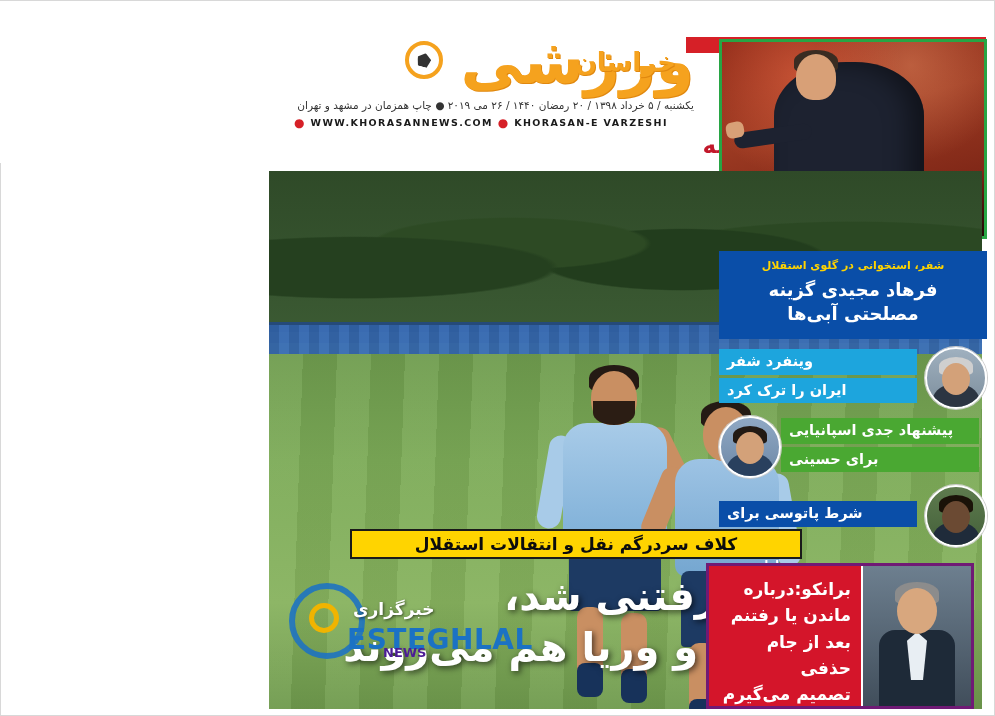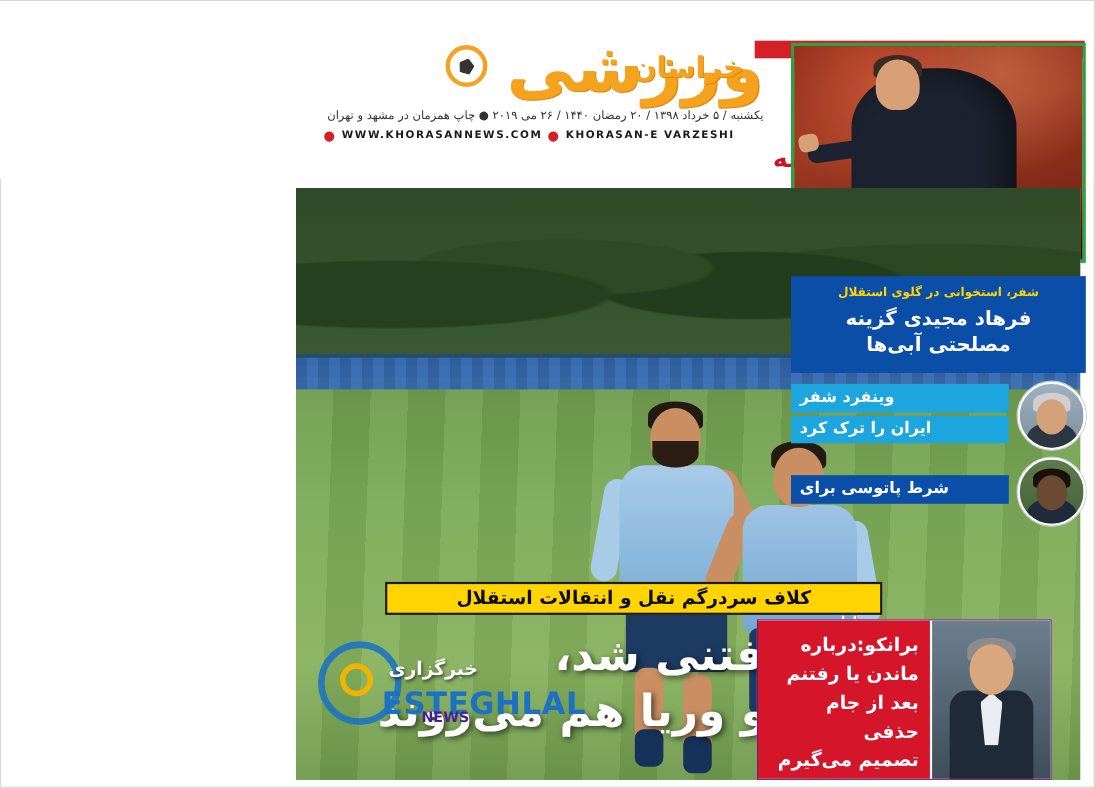--- a/index.html
+++ b/index.html
@@ -474,24 +474,24 @@
   .bar.cyan { background: #1da5dd; }
   .bar.cyan2 { background: #1da5dd; }
   .bar.green { background: #4aa832; }
   .bar.green2 { background: #4aa832; }
   .bar.blue { background: #0a4ea8; }
   .bar.blue2 { background: #0a4ea8; }
 
   
   .red-block {
     position: absolute;
-    top: 562px; left: 687px;
+    top: 562px; left: 705px;
     width: 268px; height: 146px;
     background: #ffffff;
-    border: 1px solid #701a75;
+    border: 3px solid #701a75;
     overflow: hidden;
   }
   .rb-photo {
     position: absolute;
     right: 0; top: 0;
     width: 108px; height: 146px;
     background: linear-gradient(#6d7f8f, #3f4c59);
   }
   .rb-head {
     position: absolute;
@@ -652,20 +652,31 @@
         <div class="t-body"></div>
         <div class="t-hair"></div>
         <div class="t-head"></div>
       </div>
       <div class="side-text">
         <span class="bar cyan">وینفرد شفر</span>
         <span class="bar cyan2">ایران را ترک کرد</span>
       </div>
     </div>
 
+    <div class="side-item">
+      <div class="side-text">
+        <span class="bar green">پیشنهاد جدی اسپانیایی</span>
+        <span class="bar green2">برای حسینی</span>
+      </div>
+      <div class="thumb t2">
+        <div class="t-body"></div>
+        <div class="t-hair"></div>
+        <div class="t-head"></div>
+      </div>
+    </div>
 
     <div class="side-item">
       <div class="thumb t3">
         <div class="t-body"></div>
         <div class="t-hair"></div>
         <div class="t-head"></div>
       </div>
       <div class="side-text">
         <span class="bar blue">شرط پاتوسی برای</span>
       </div>

